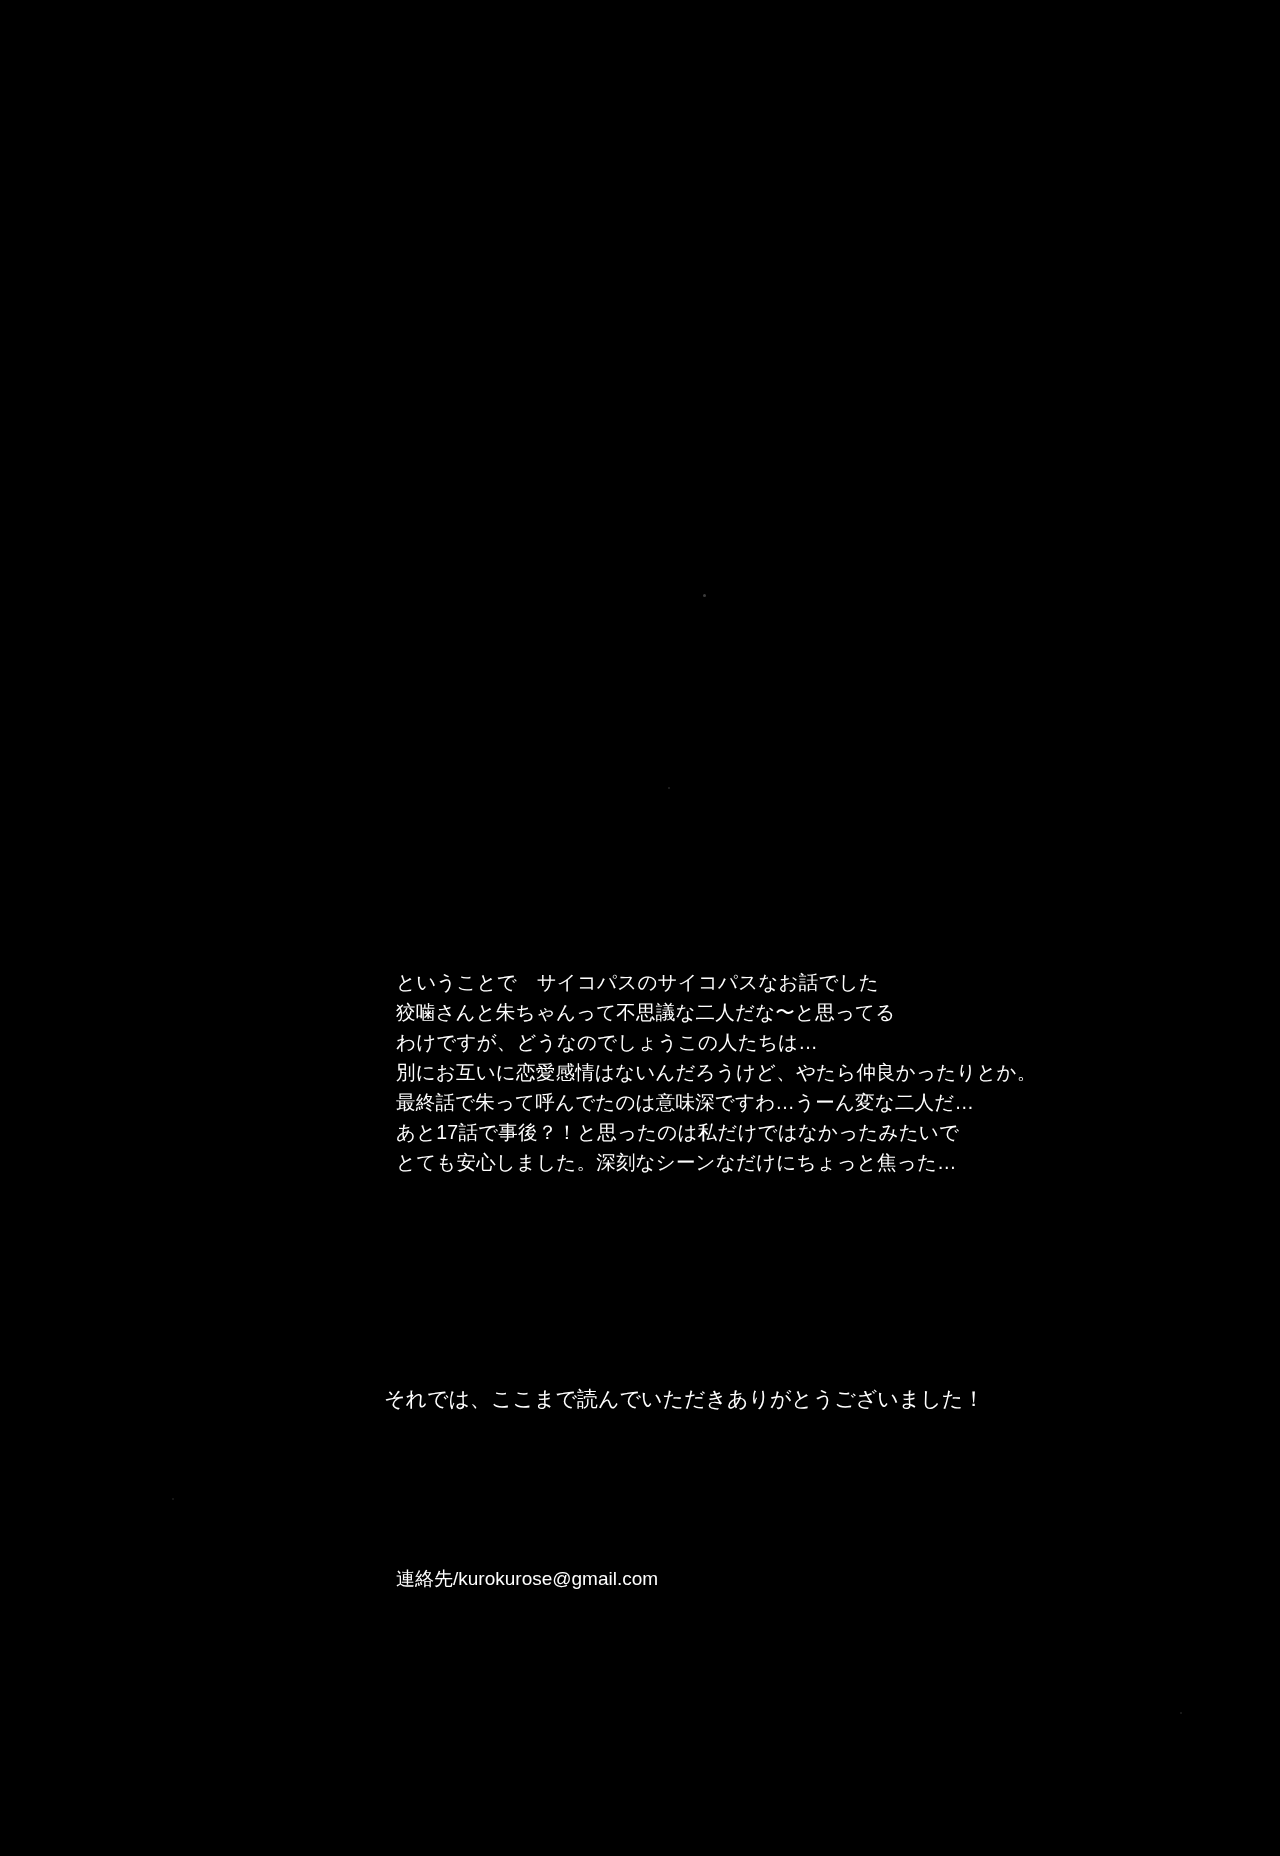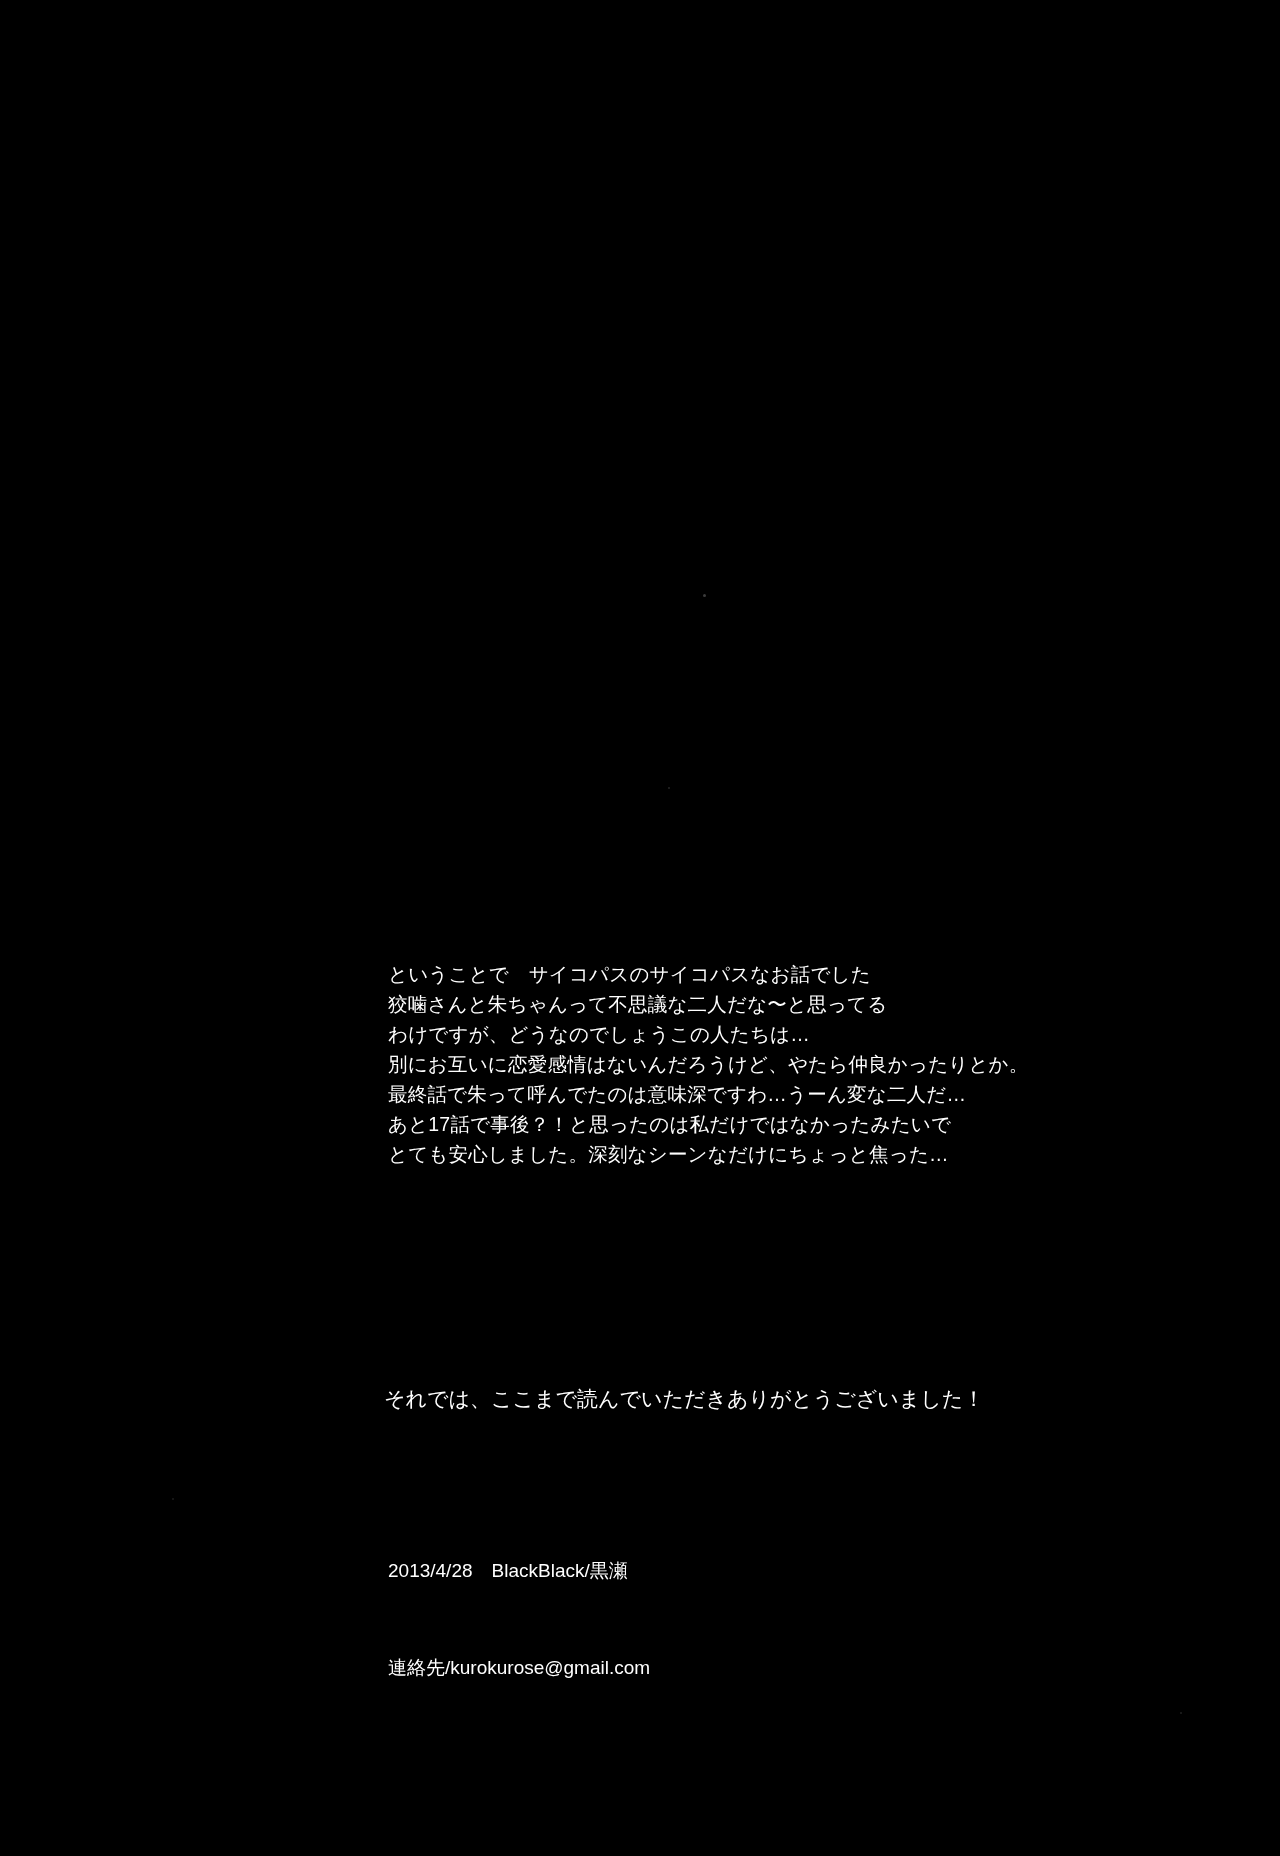--- a/index.html
+++ b/index.html
@@ -31,21 +31,21 @@
     left: 384px;
     top: 895px;
     width: 760px;
     color: #ffffff;
     font-size: 19.5px;
     line-height: 30px;
     letter-spacing: 0.2px;
     white-space: pre-wrap;
   }
   .block {
-    margin: 4px;
+    margin: 12px;
   }
   .gap-lg { height: 30px; }
   .colophon {
     position: absolute;
     left: 384px;
     top: 1493px;
     width: 760px;
     color: #ffffff;
     font-size: 19px;
     line-height: 29.5px;
@@ -89,18 +89,17 @@
 別にお互いに恋愛感情はないんだろうけど、やたら仲良かったりとか。
 最終話で朱って呼んでたのは意味深ですわ…うーん変な二人だ…
 あと17話で事後？！と思ったのは私だけではなかったみたいで
 とても安心しました。深刻なシーンなだけにちょっと焦った…</p>
     <div class="gap-lg"></div>
   </div>
 
   <div class="thanks">それでは、ここまで読んでいただきありがとうございました！</div>
 
   <div class="colophon">
-    <p class="block">2013/4/28　BlackBlack/黒瀬</p>
     <p class="block">連絡先/kurokurose@gmail.com</p>
   </div>
 
 
 </div>
 
 </body></html>

